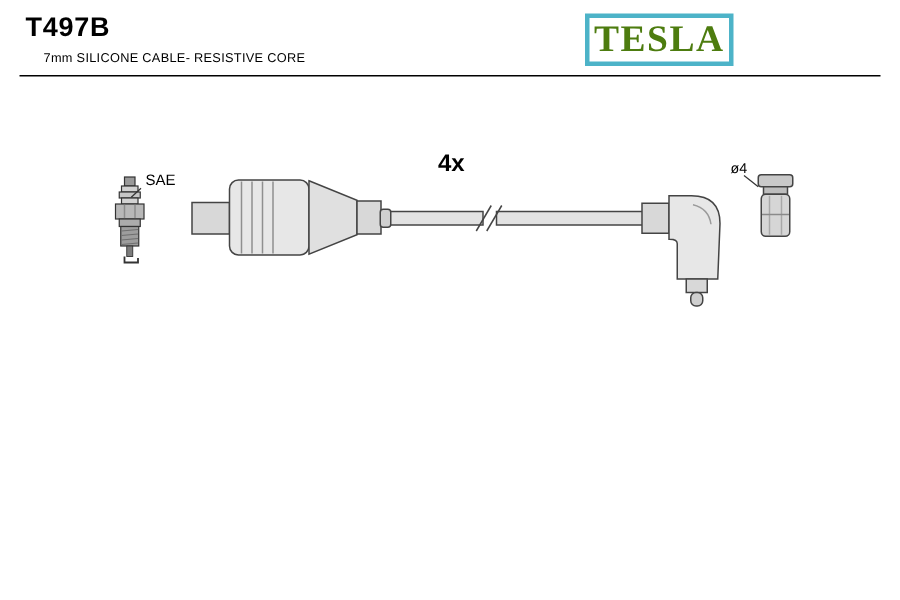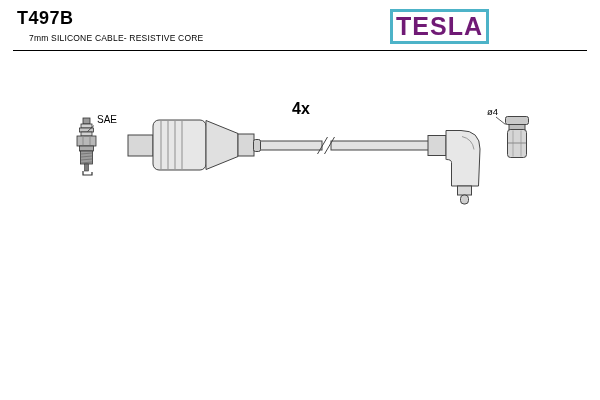--- a/index.html
+++ b/index.html
@@ -14,22 +14,22 @@
   .subtitle{
     position:absolute;left:17px;top:33px;
     font-size:8.5px;letter-spacing:.2px;margin-left:12px;
   }
   .logo{
     position:absolute;left:390px;top:9px;width:99px;height:35px;
     border:3px solid #4db3c8;box-sizing:border-box;
     display:flex;align-items:center;justify-content:center;background:#fff;
   }
   .logo-text{
-    font-family:Liberation Sans, sans-serif;font-weight:bold;
-    font-size:25px;letter-spacing:1px;color:#701a75;line-height:1;
+    font-family:Liberation Serif, serif;font-weight:bold;
+    font-size:25px;letter-spacing:1px;color:#4d7c0f;line-height:1;
   }
   .rule{position:absolute;left:13px;right:13px;height:1px;background:#000;}
   .rule-top{top:50px;}
   .rule-bottom{top:396px;}
   svg.diagram{position:absolute;left:0;top:0;}
 </style>
 </head>
 <body>
 
 <div class="page">

